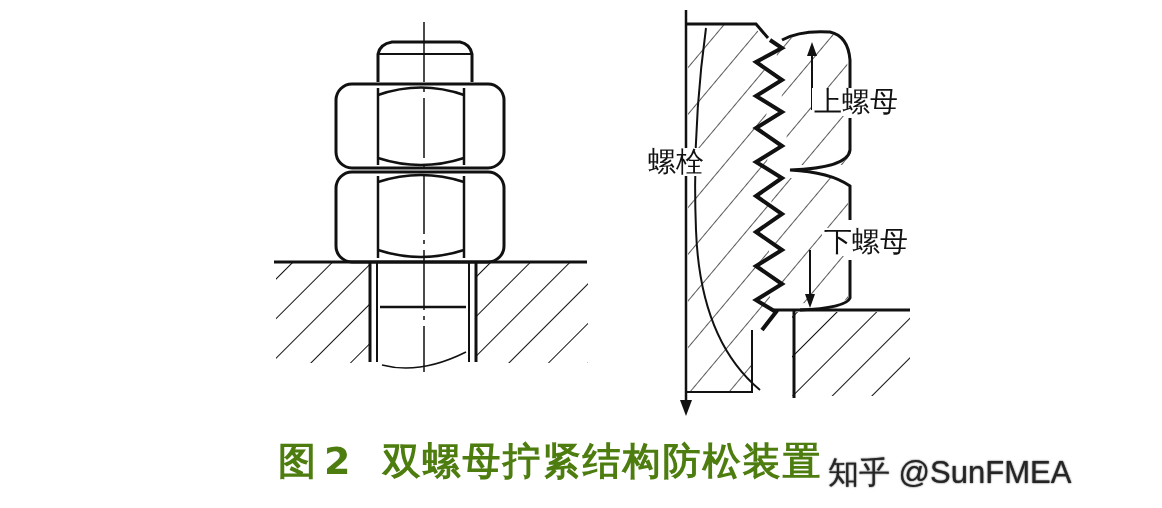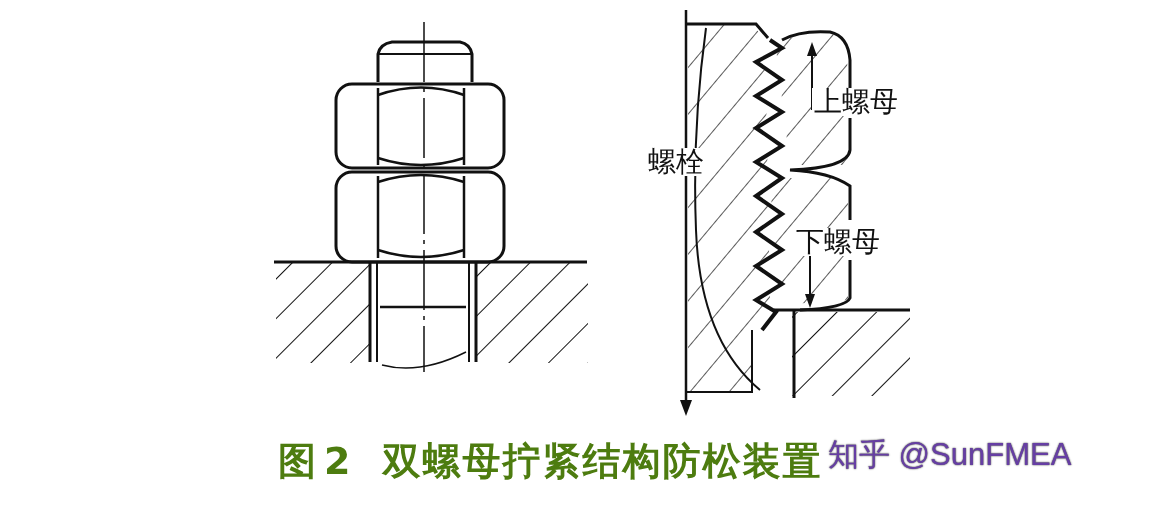--- a/index.html
+++ b/index.html
@@ -1,20 +1,20 @@
 <!DOCTYPE html>
 <html><head>
   <meta charset="utf-8">
   <style>
     html, body { margin:0; padding:0; background:#ffffff; }
     body { width:1162px; height:508px; position:relative; overflow:hidden; font-family:"DejaVu Sans", sans-serif; }
     svg.fig { position:absolute; left:0; top:0; }
     .caption { position:absolute; left:278px; top:436px; font-size:38px; font-weight:bold; color:#4d7c0f; letter-spacing:2px; white-space:nowrap; }
     .caption .num { margin-left:6px; margin-right:30px; }
-    .watermark { position:absolute; left:828px; top:434px; font-size:31px; color:#4c1d95; white-space:nowrap;
+    .watermark { position:absolute; left:828px; top:452px; font-size:31px; color:#000000; white-space:nowrap;
       text-shadow: 0 0 2px #555, 0 0 1px #333; opacity:0.85; font-family:"Liberation Sans", sans-serif; }
     .lbl { position:absolute; font-size:28px; color:#111; background:#fff; padding:0 2px; line-height:1;text-align:right; }
   </style>
 </head>
 <body>
 
 <svg class="fig" width="1162" height="508" viewBox="0 0 1162 508">
   <defs>
     <pattern id="hatch" patternUnits="userSpaceOnUse" width="28" height="28" patternTransform="rotate(45)">
       <line x1="0" y1="0" x2="0" y2="28" stroke="#111" stroke-width="2"></line>
@@ -86,18 +86,18 @@
 
     <line x1="812" y1="48" x2="812" y2="110" stroke-width="2"></line>
     <path d="M812 42 L807 56 L817 56 Z" fill="#111" stroke="none"></path>
     <line x1="810" y1="250" x2="810" y2="302" stroke-width="2"></line>
     <path d="M810 308 L805 294 L815 294 Z" fill="#111" stroke="none"></path>
   </g>
 </svg>
 
 <div class="lbl" style="left:812px;top:88px;">上螺母</div>
 <div class="lbl" style="left:646px;top:148px;">螺栓</div>
-<div class="lbl" style="left:794px;top:228px;">下螺母</div>
+<div class="lbl" style="left:822px;top:228px;">下螺母</div>
 
 <div class="caption">
   <span>图</span><span class="num">2</span><span>双螺母拧紧结构防松装置</span>
 </div>
 <div class="watermark">知乎 @SunFMEA</div>
 
 </body></html>

